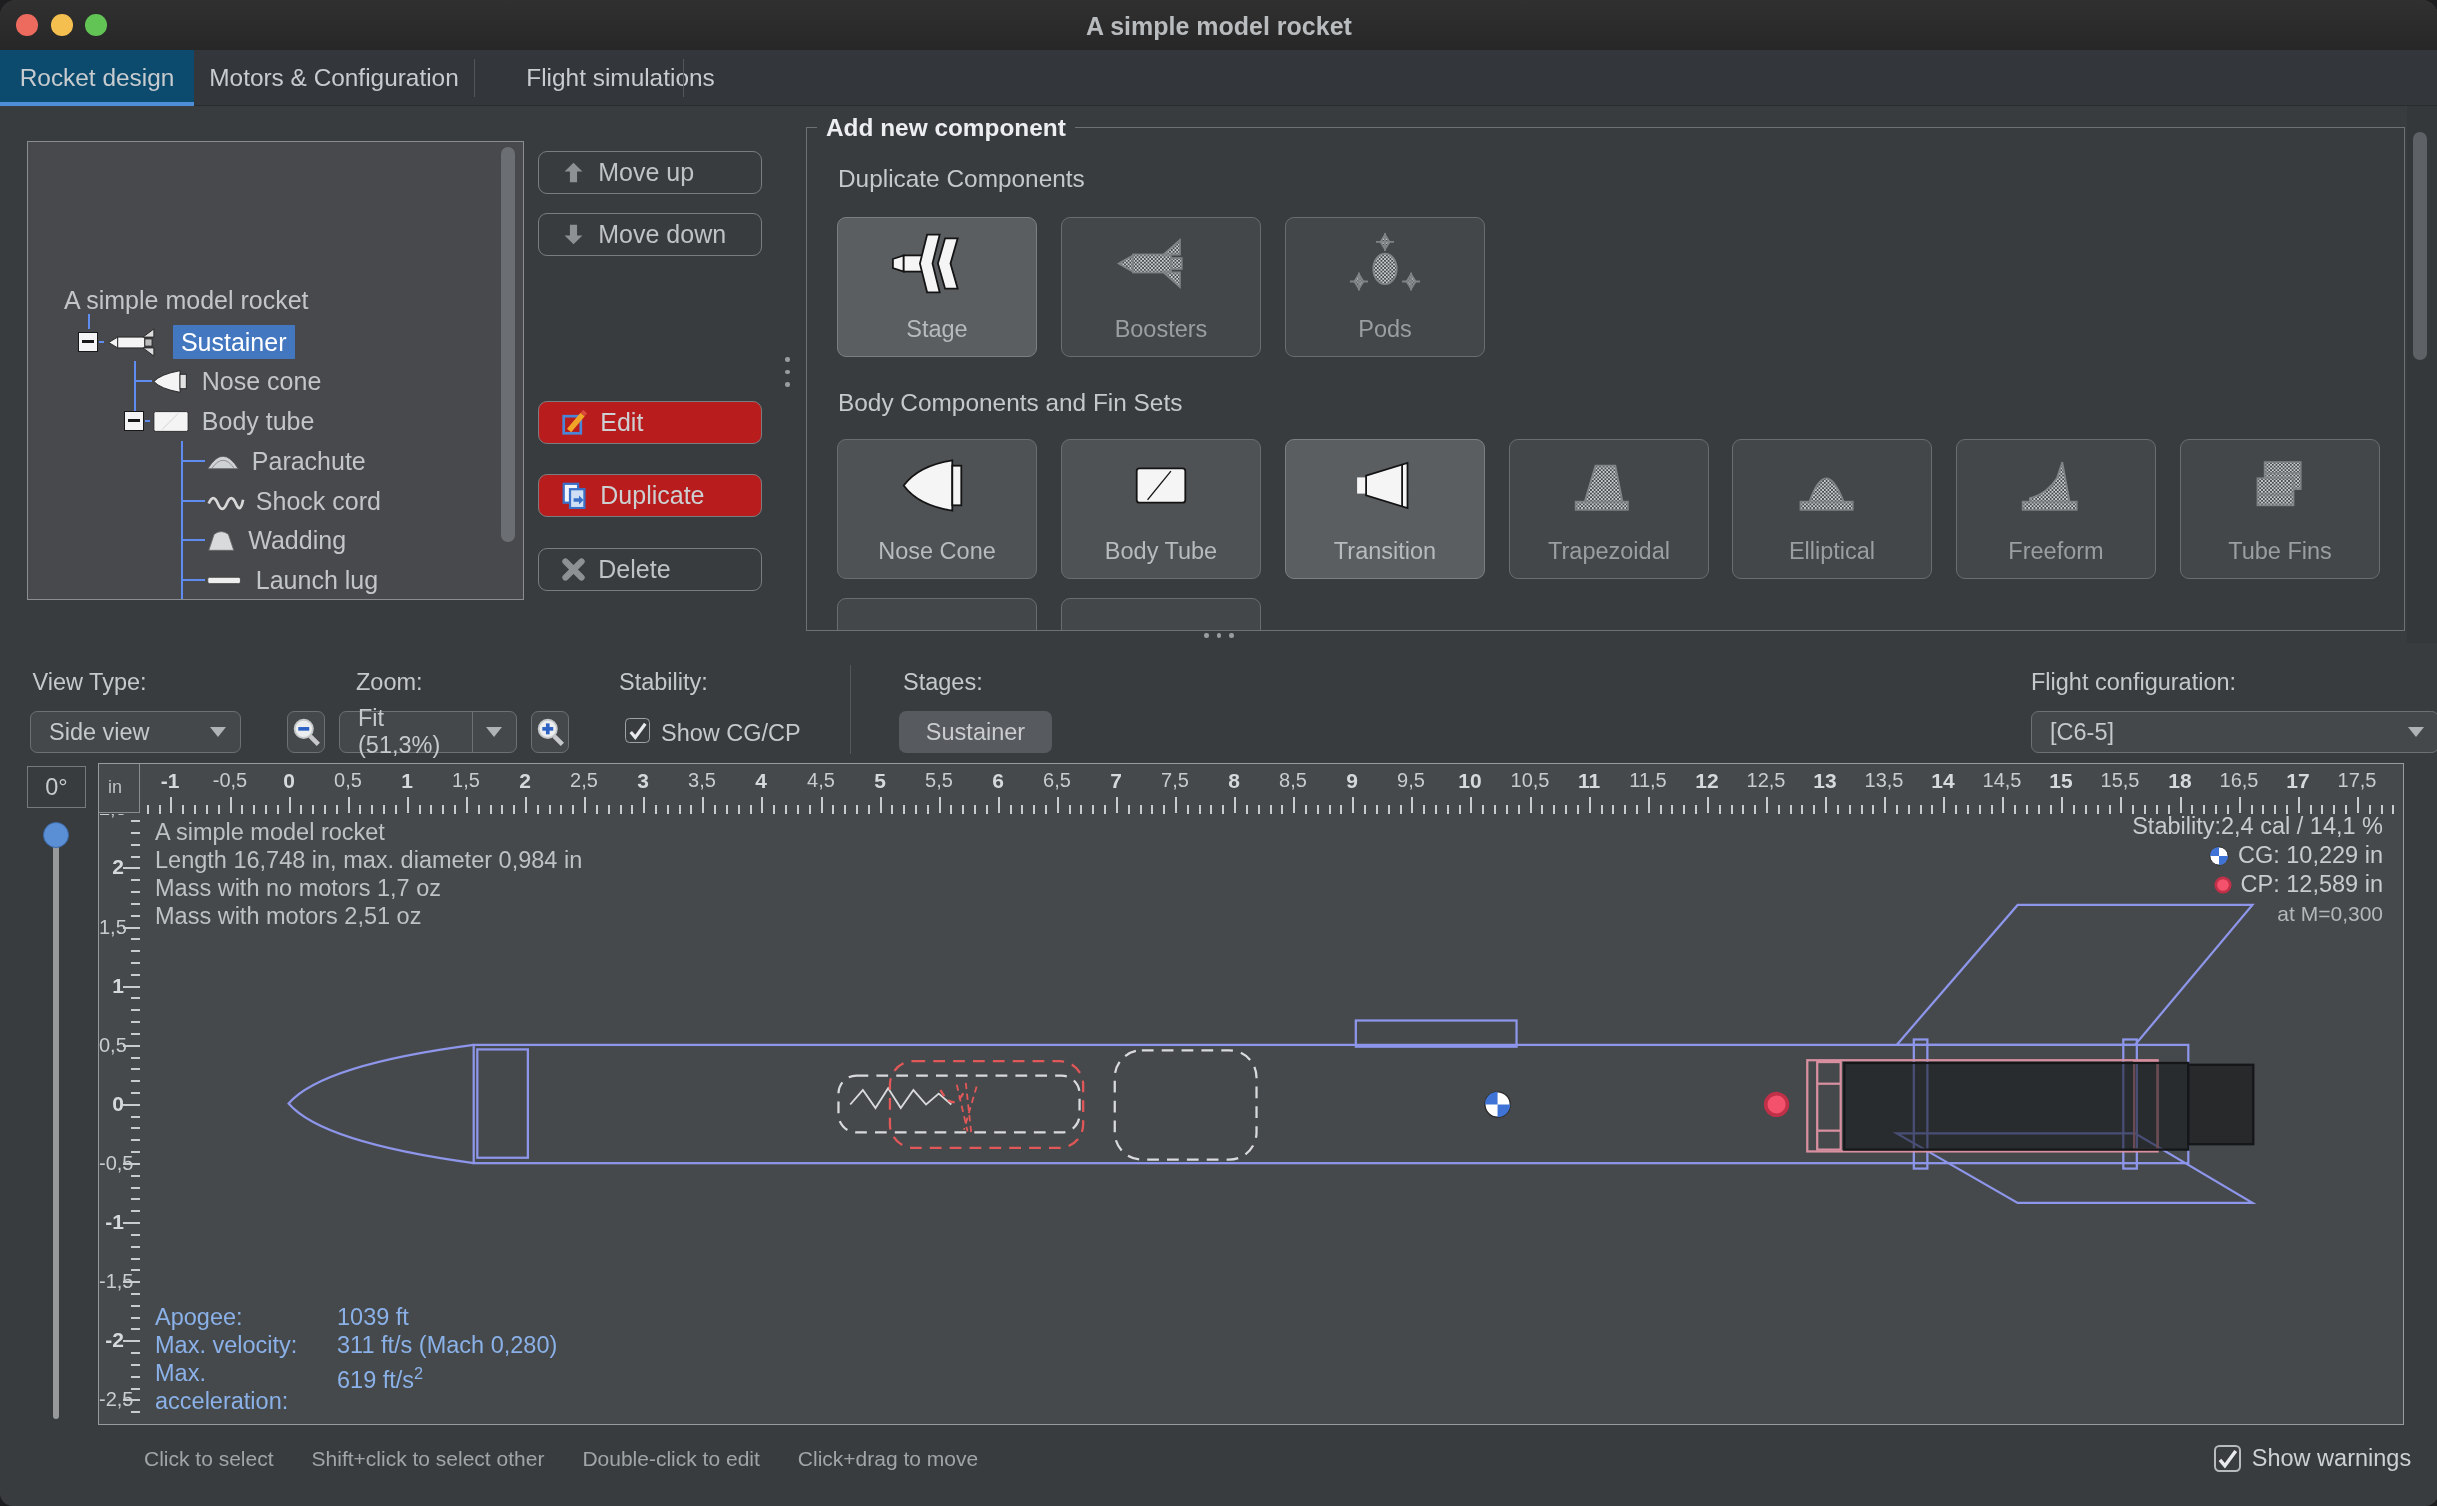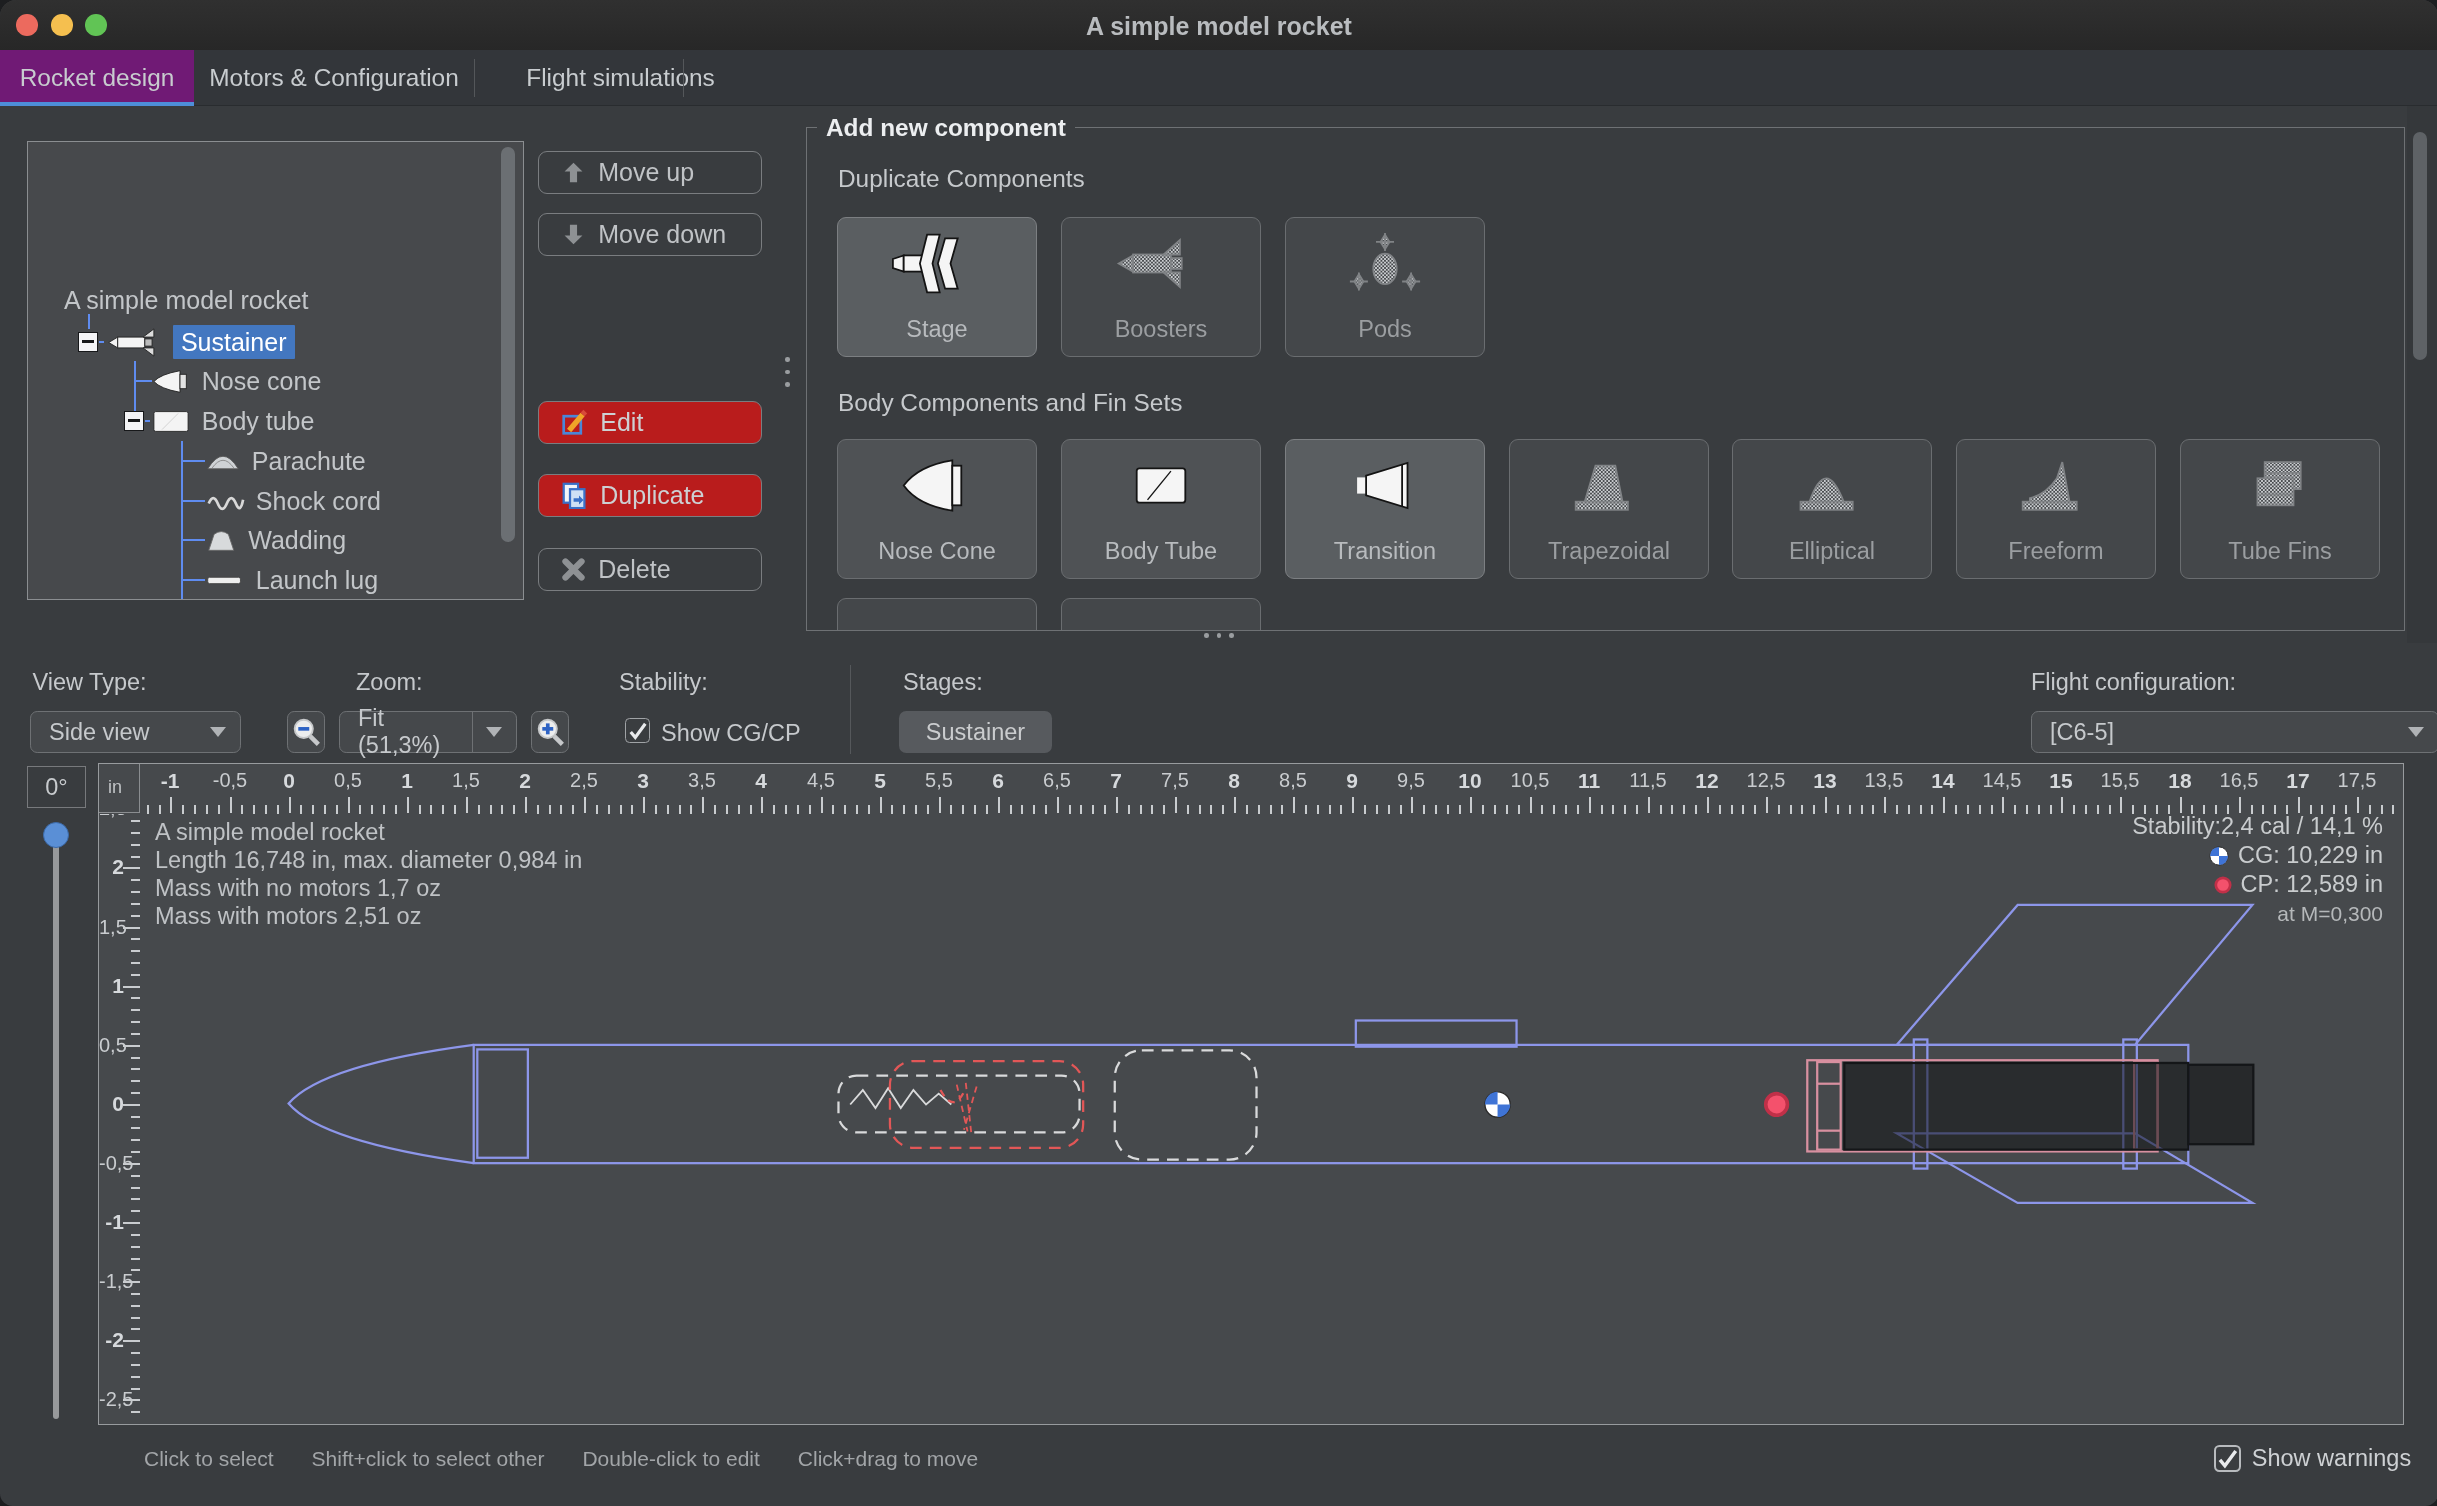--- a/index.html
+++ b/index.html
@@ -11,21 +11,21 @@
   #titlebar { position:absolute; left:0; top:0; width:2438px; height:50px;
               background:linear-gradient(#303030,#272727); }
   .tl { position:absolute; top:14.4px; width:21.7px; height:21.7px; border-radius:50%; }
   #title { position:absolute; left:0; right:0; top:11.7px; text-align:center;
            font-size:25px; font-weight:bold; color:#b9bcbf; }
   
   #tabbar { position:absolute; left:0; top:50px; width:2438px; height:56px;
             background:#33363a; border-bottom:0.9px solid #292c2f; }
   .tab { position:absolute; top:0; height:56px; display:flex; align-items:center;
          justify-content:center; font-size:24.4px; color:#c8cccf; }
-  .tab.sel { background:#701a75; }
+  .tab.sel { background:#0c4a6e; }
   .tab.sel::after { content:""; position:absolute; left:0; right:0; bottom:0; height:4.5px; background:#4e8ed9; }
   .tabsep { position:absolute; top:9px; height:38px; width:0.9px; background:#54575a; }
   
   #treepanel { position:absolute; left:27px; top:141px; width:497px; height:459px;
                background:#47494c; border:1.8px solid #8b8e91; overflow:hidden; }
   .trow { position:absolute; height:40px; display:flex; align-items:center; font-size:25px; color:#c3c6c9; white-space:nowrap; }
   .tsel { background:#4377c0; color:#fff; padding:2.7px 8.1px; border-radius:0.9px; }
   .conn { position:absolute; background:#5f8cf0; }
   .expbox { position:absolute; width:20px; height:20px; background:#f4f4f6; border:1.8px solid #17181a; }
   .expbox::after { content:""; position:absolute; left:2.7px; right:2.7px; top:7.2px; height:2.7px; background:#17181a; }
@@ -840,20 +840,34 @@
           <span>CG: 10,229 in</span>
         </div>
       <div class="legrow">
           <svg width="18" height="18" viewBox="0 0 20 20">
             <circle cx="10" cy="10" r="8" fill="#f4516c" stroke="#c03048" stroke-width="3"></circle>
           </svg>
           <span>CP: 12,589 in</span>
         </div>
       <div class="mach">at M=0,300</div>
     </div>
+    <div id="info-bl">
+        <div class="frow">
+          <span class="flab">Apogee:</span>
+          <span>1039 ft</span>
+        </div>
+        <div class="frow">
+          <span class="flab">Max. velocity:</span>
+          <span>311 ft/s  (Mach 0,280)</span>
+        </div>
+        <div class="frow">
+          <span class="flab">Max. acceleration:</span>
+          <span>619 ft/s<sup>2</sup></span>
+        </div>
+      </div>
   </div>
 
   <div id="hints">
       <span>Click to select</span>
       <span>Shift+click to select other</span>
       <span>Double-click to edit</span>
       <span>Click+drag to move</span>
     </div>
   <div id="warnrow">
     <span class="chk2">

